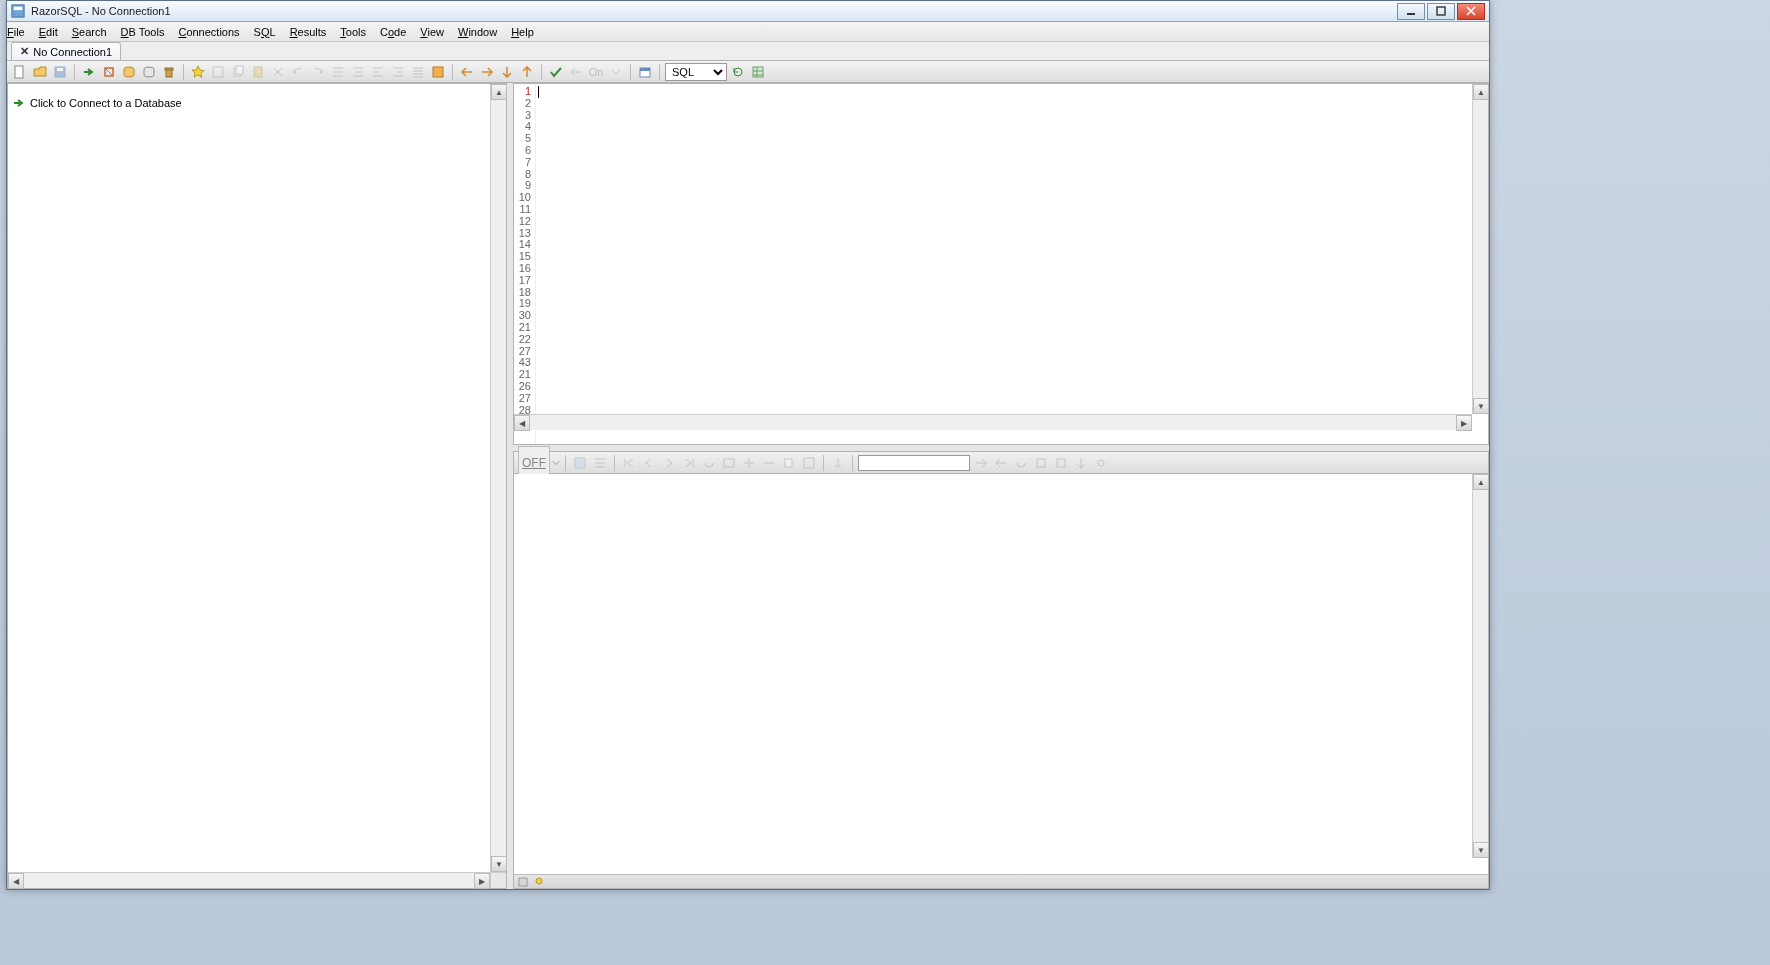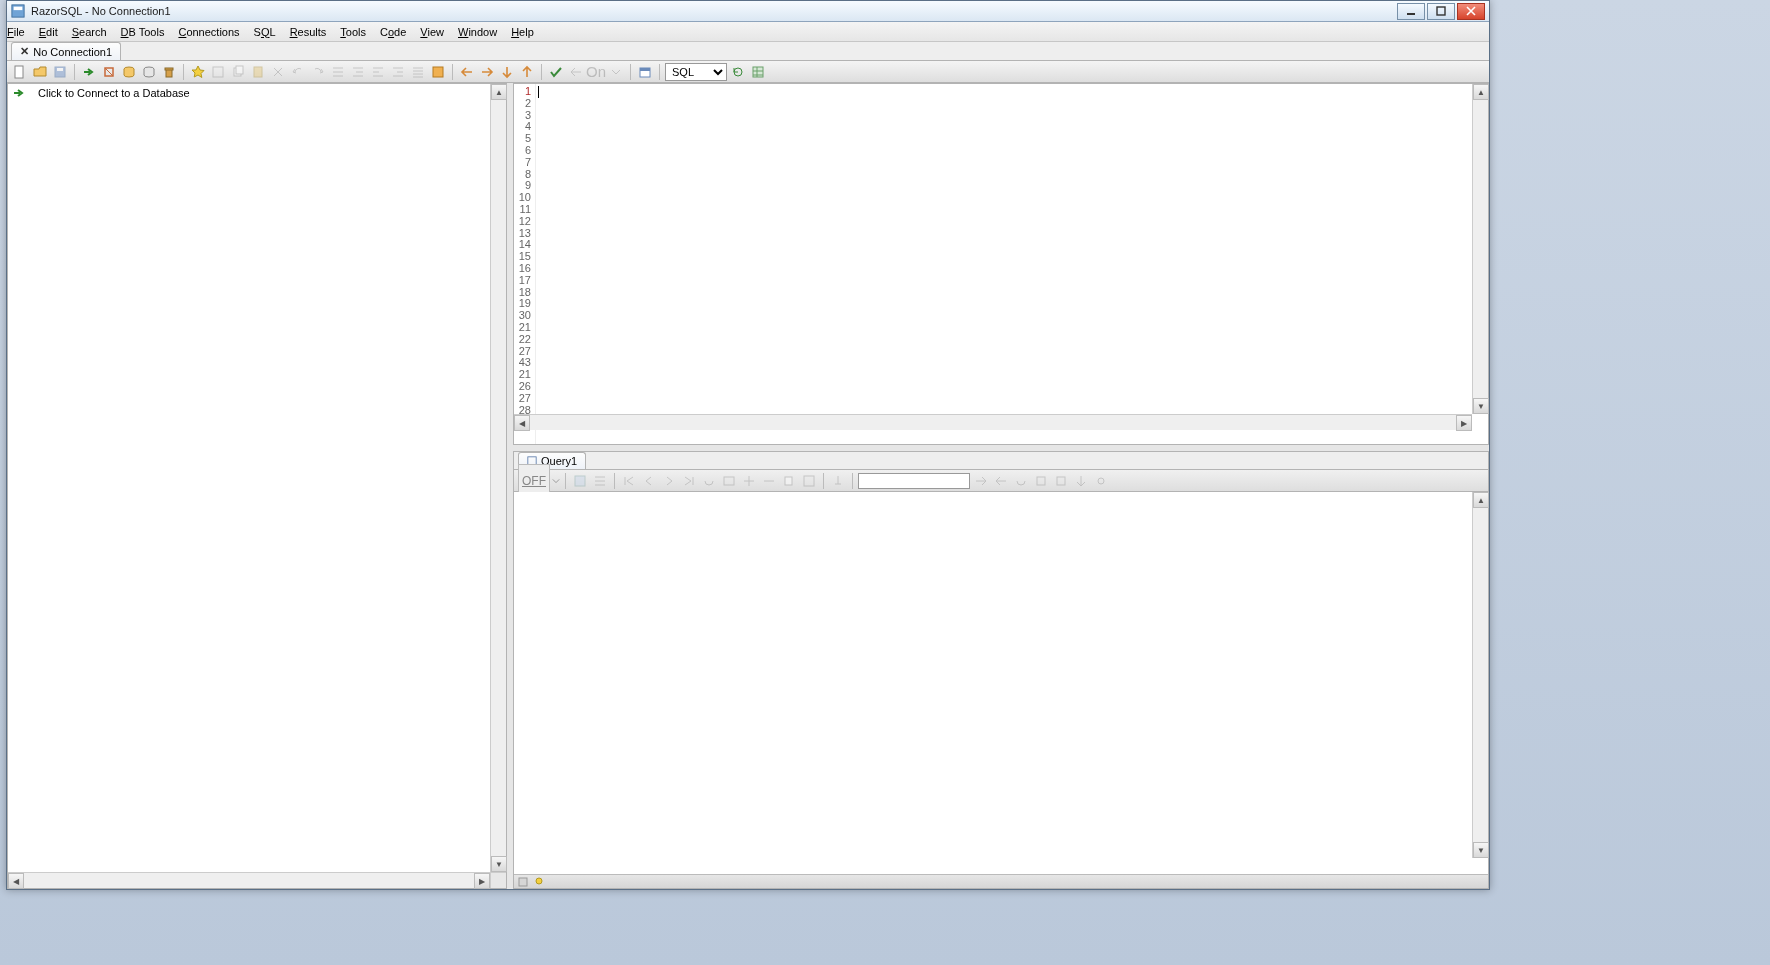--- a/index.html
+++ b/index.html
@@ -52,21 +52,21 @@
 .tsep { width:1px; height:16px; background:#bbb; margin:0 3px; }
 .tbtn.disabled { opacity:.45; }
 .sql-select { height:18px; width:62px; border:1px solid #999; background:#fff; font-size:11px; padding:0 2px; }
 
 
 .body { position:absolute; top:82px; left:0; right:0; bottom:0; display:flex; }
 
 
 .nav-panel { width:500px; border:1px solid #b3b3b3; background:#fff; position:relative; display:flex; flex-direction:column; }
 .nav-content { flex:1; overflow:hidden; position:relative; }
-.nav-item { display:flex; align-items:center; gap:12px; padding:2px 4px; color:#000; }
+.nav-item { display:flex; align-items:center; gap:4px; padding:12px 4px; color:#000; }
 .vscroll { position:absolute; top:0; right:0; bottom:16px; width:16px; background:#e8e8e8; border-left:1px solid #ccc; display:flex; flex-direction:column; }
 .hscroll { position:absolute; left:0; right:16px; bottom:0; height:16px; background:#e8e8e8; border-top:1px solid #ccc; display:flex; }
 .sbtn { width:16px; height:16px; background:linear-gradient(#f6f6f6,#d9d9d9); border:1px solid #bbb; display:flex; align-items:center; justify-content:center; font-size:8px; color:#555; }
 .scorner { position:absolute; right:0; bottom:0; width:16px; height:16px; background:#e8e8e8; border-left:1px solid #ccc; border-top:1px solid #ccc; }
 .vscroll .track, .hscroll .track { flex:1; background:#efefef; }
 
 
 .vsplit { width:6px; background:#e6e6e6; cursor:col-resize; }
 
 
@@ -297,21 +297,21 @@
           <svg viewBox="0 0 14 14">
             <path d="M2 7l3 4 7-8" fill="none" stroke="#3a8a3a" stroke-width="2"></path>
           </svg>
         </div>
       <div class="tbtn disabled">
           <svg viewBox="0 0 14 14">
             <path d="M12 7H3M6 3L2 7l4 4" fill="none" stroke="#999"></path>
           </svg>
         </div>
       <div class="tbtn disabled">
-          <span style="font-size:15px;color:#888">On</span>
+          <span style="font-size:11px;color:#888">On</span>
         </div>
       <div class="tbtn disabled">
           <svg viewBox="0 0 14 14">
             <path d="M3 5l4 4 4-4" fill="none" stroke="#999"></path>
           </svg>
         </div>
       <div class="tsep"></div>
       <div class="tbtn">
           <svg viewBox="0 0 14 14">
             <rect x="2" y="3" width="10" height="9" fill="#fff" stroke="#6a8aba"></rect>
@@ -409,28 +409,20 @@
           <div class="hscroll">
             <div class="sbtn">◀</div>
             <div class="track"></div>
             <div class="sbtn">▶</div>
           </div>
         </div>
 
         <div class="hsplit"></div>
 
         <div class="results-panel">
-          <div class="result-tab-row">
-            <div class="result-tab">
-              <svg viewBox="0 0 12 12" width="10" height="10">
-                  <rect x="1" y="1" width="10" height="10" fill="none" stroke="#5a7aa8"></rect>
-                </svg>
-              <span>Query1</span>
-            </div>
-          </div>
           <div class="result-toolbar">
             <span class="off-badge">OFF</span>
             <svg viewBox="0 0 10 10" width="8" height="8">
                 <path d="M1 3l4 4 4-4" fill="none" stroke="#888"></path>
               </svg>
             <div class="tsep"></div>
             <div class="tbtn disabled">
                 <svg viewBox="0 0 14 14">
                   <rect x="2" y="2" width="10" height="10" fill="#c7d6ea" stroke="#8aa"></rect>
                 </svg>

